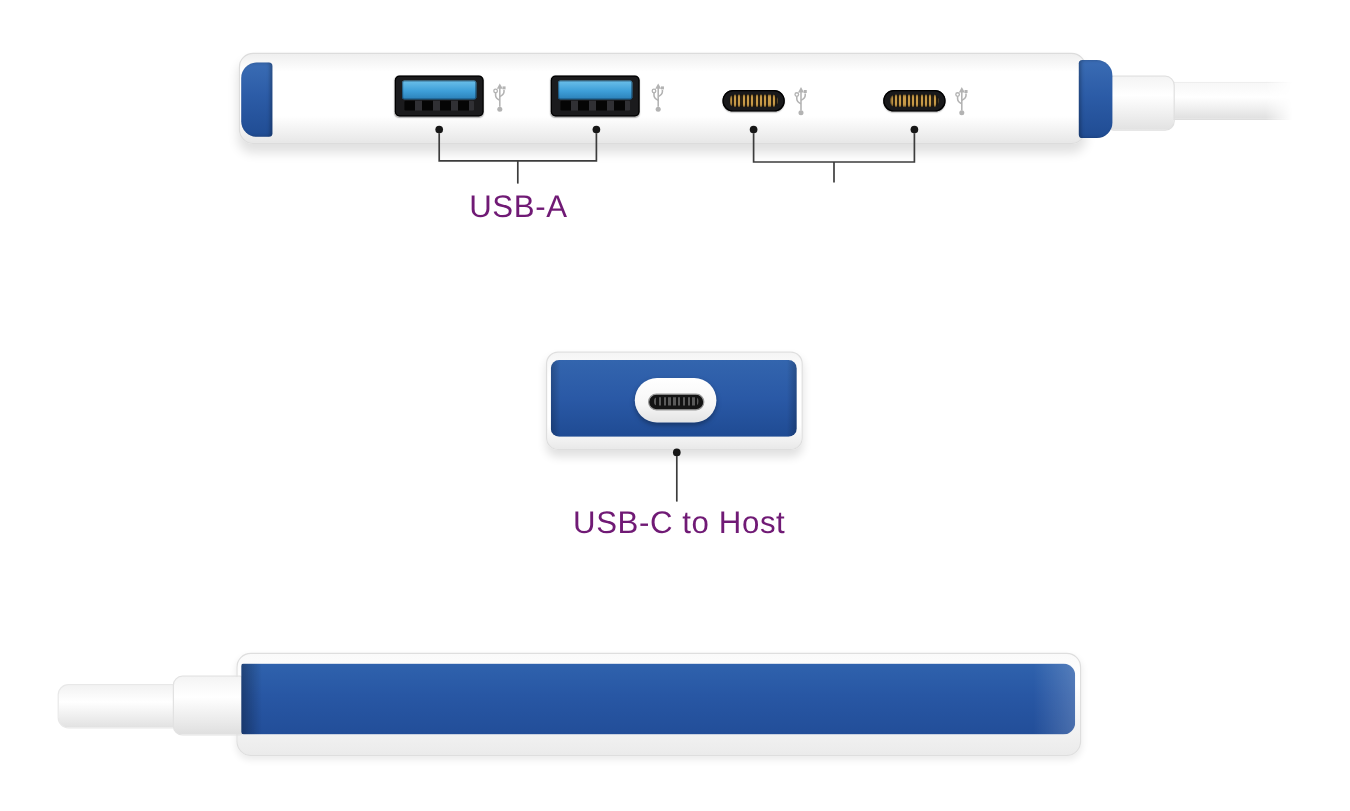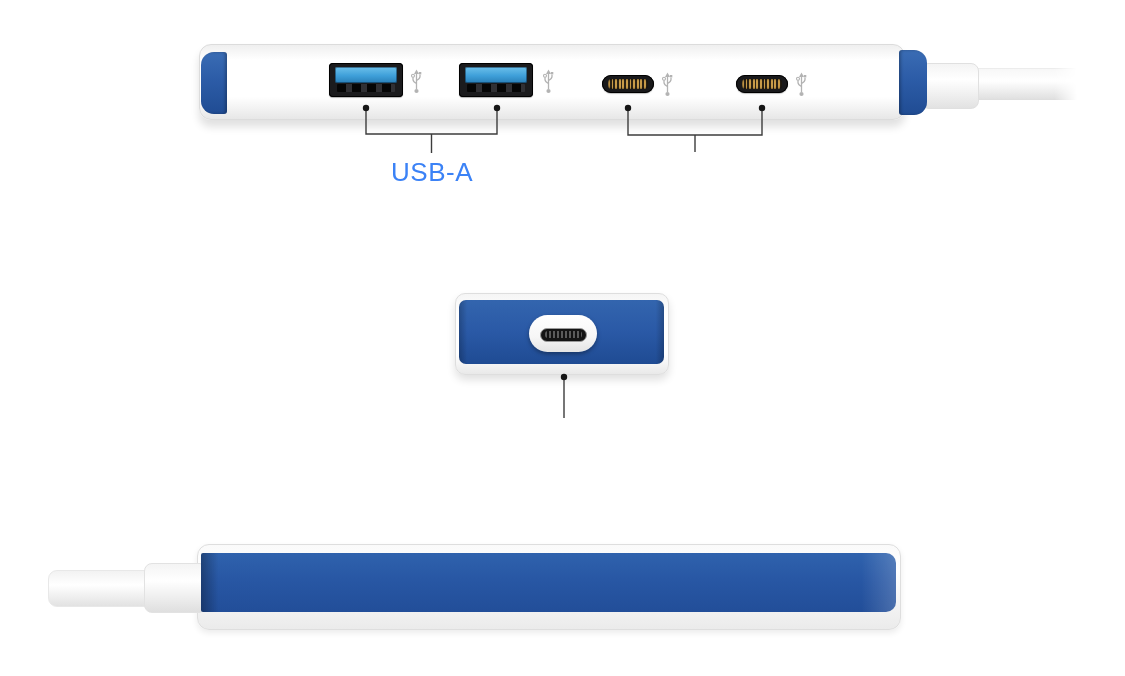--- a/index.html
+++ b/index.html
@@ -124,21 +124,21 @@
     border:1px solid #e8e8e8;border-radius:9px 0 0 9px;z-index:1;
   }
   .strain-relief-side{
     position:absolute;left:144px;top:563px;width:56px;height:48px;
     background:linear-gradient(180deg,#f4f4f4 0%,#ffffff 35%,#dfdfdf 100%);
     border:1px solid #e2e2e2;border-radius:8px 2px 2px 8px;z-index:2;
   }
   
   .callout-svg{position:absolute;left:0;top:0;width:1125px;height:676px;z-index:5;pointer-events:none;}
   .label{
-    position:absolute;text-align:center;color:#3b82f6;
+    position:absolute;text-align:center;color:#701a75;
     font-size:26px;font-weight:400;letter-spacing:0.5px;z-index:6;
   }
   .label-usba{left:332px;top:157px;width:200px;}
   .label-usbc{left:595px;top:157px;width:200px;}
   .label-host{left:446px;top:420px;width:240px;}
 </style>
 </head>
 <body>
 
 <div class="canvas">
@@ -224,14 +224,15 @@
       <path d="M628,111 L628,135 L762,135 L762,111"></path>
       <path d="M695,135 L695,152"></path>
     </g>
     <g stroke="#3c3c3c" stroke-width="1.4" fill="none">
       <circle cx="564" cy="377" r="3.2" fill="#161616" stroke="none"></circle>
       <path d="M564,380 L564,418"></path>
     </g>
   </svg>
 
   <div class="label label-usba">USB-A</div>
+  <div class="label label-host">USB-C to Host</div>
 
 </div>
 
 </body></html>

